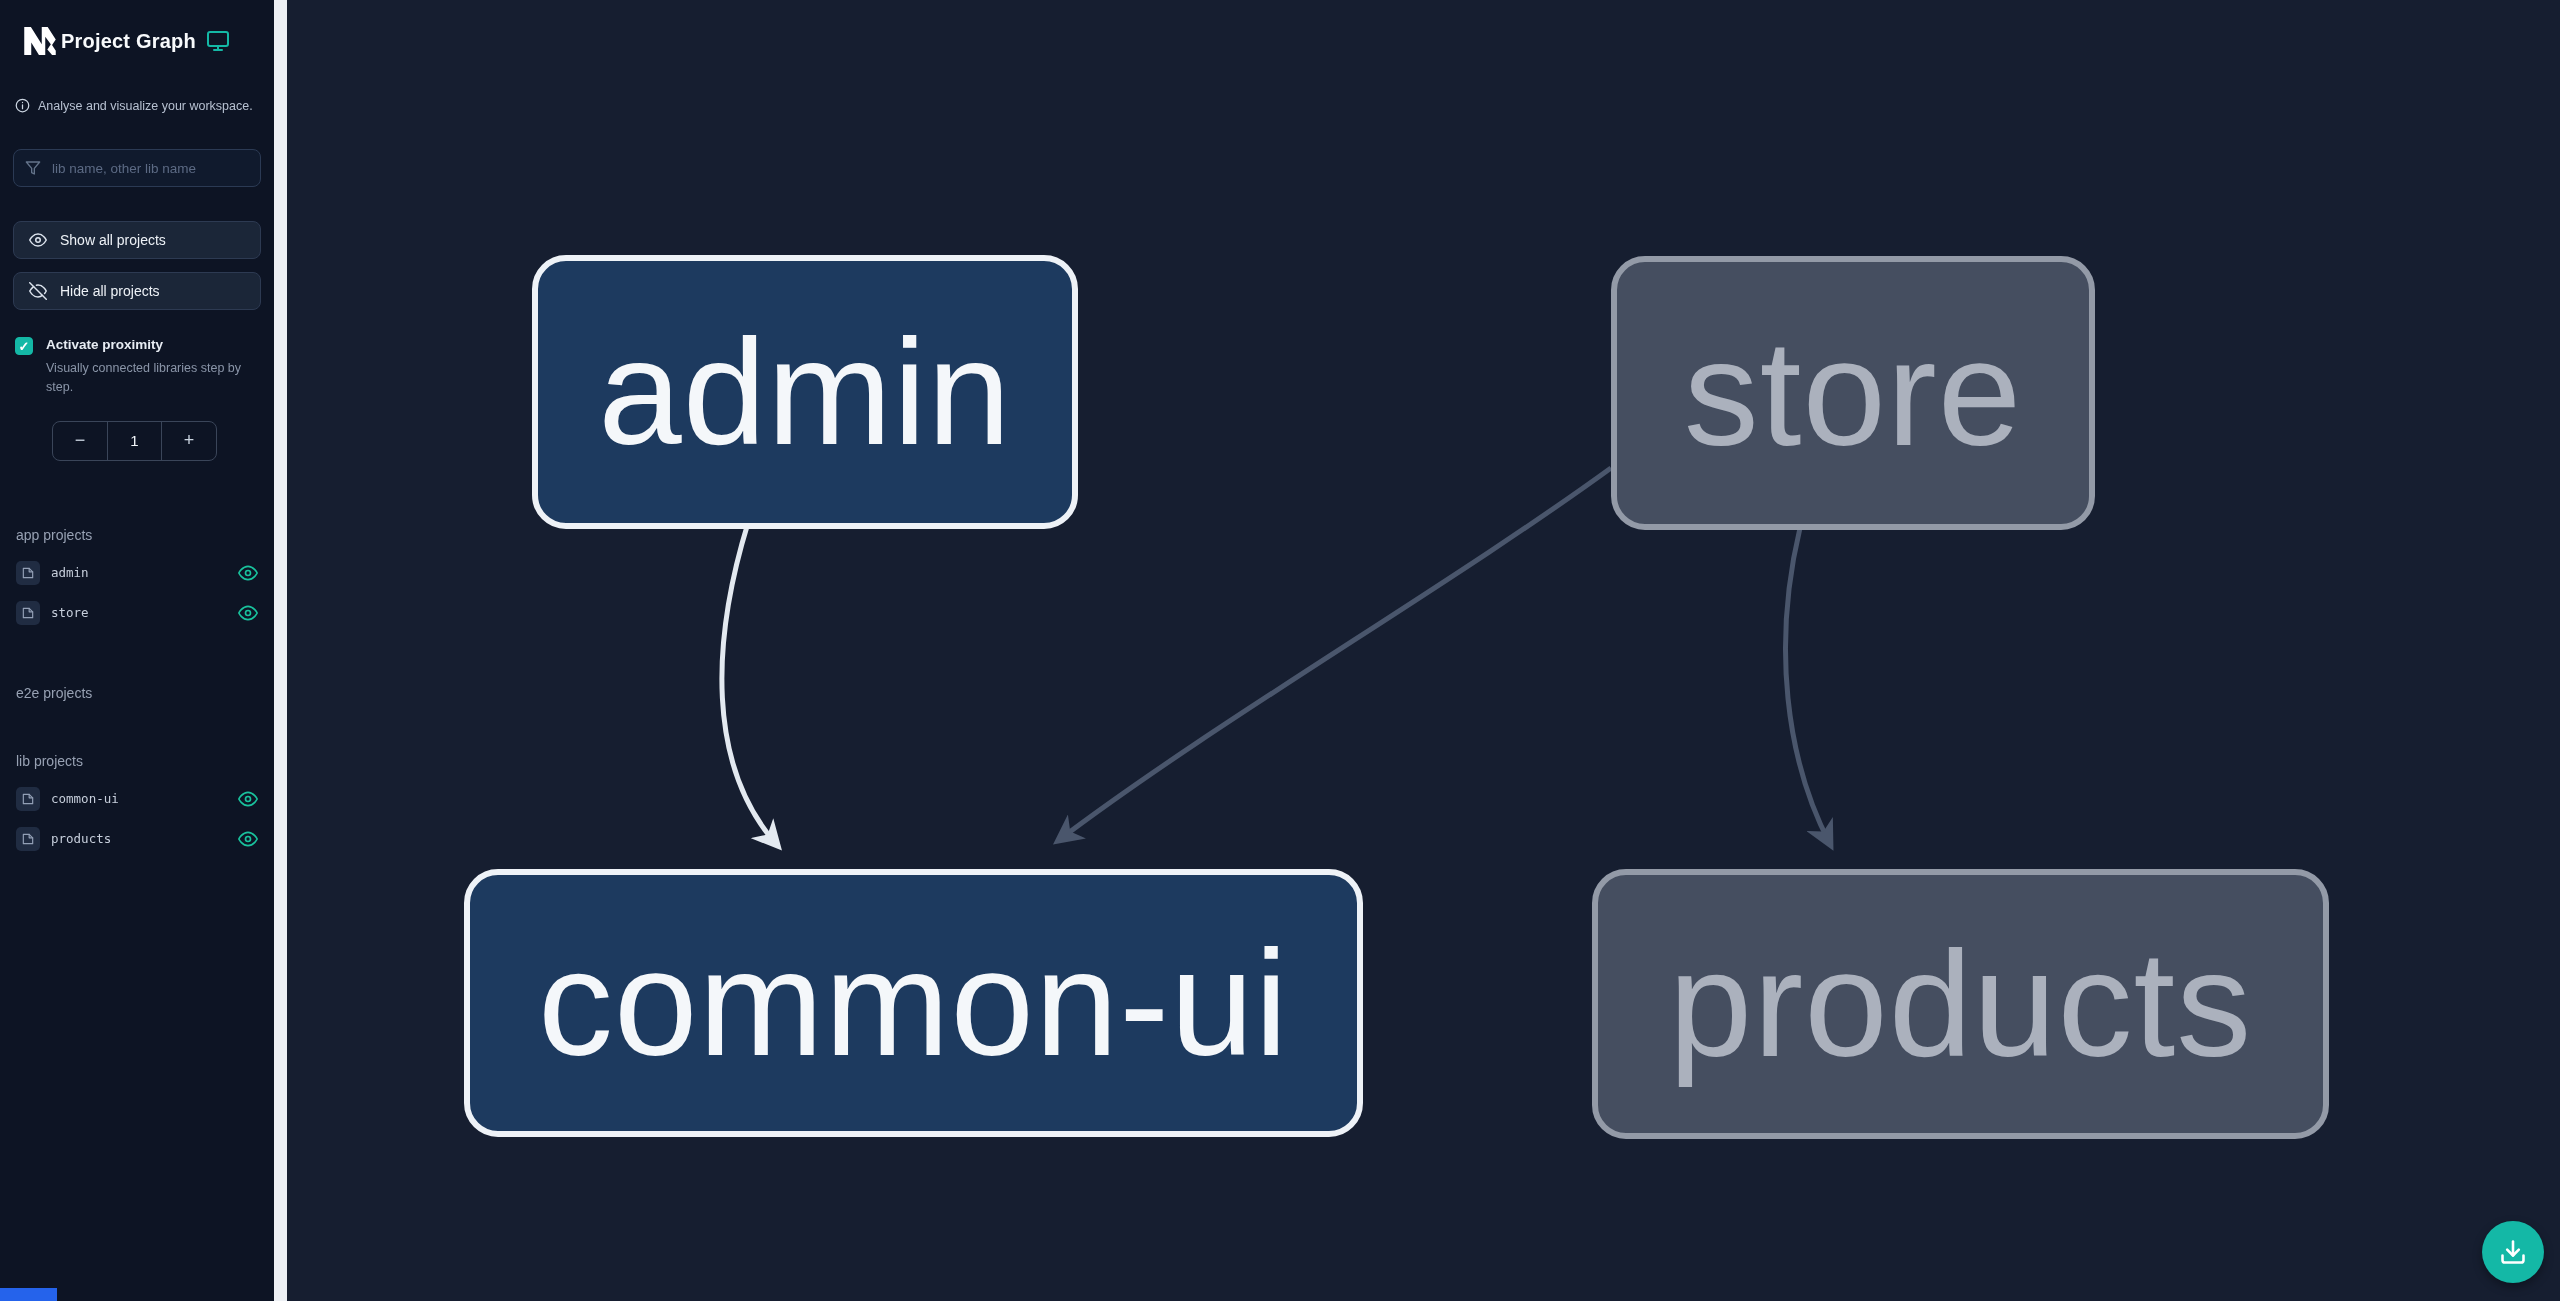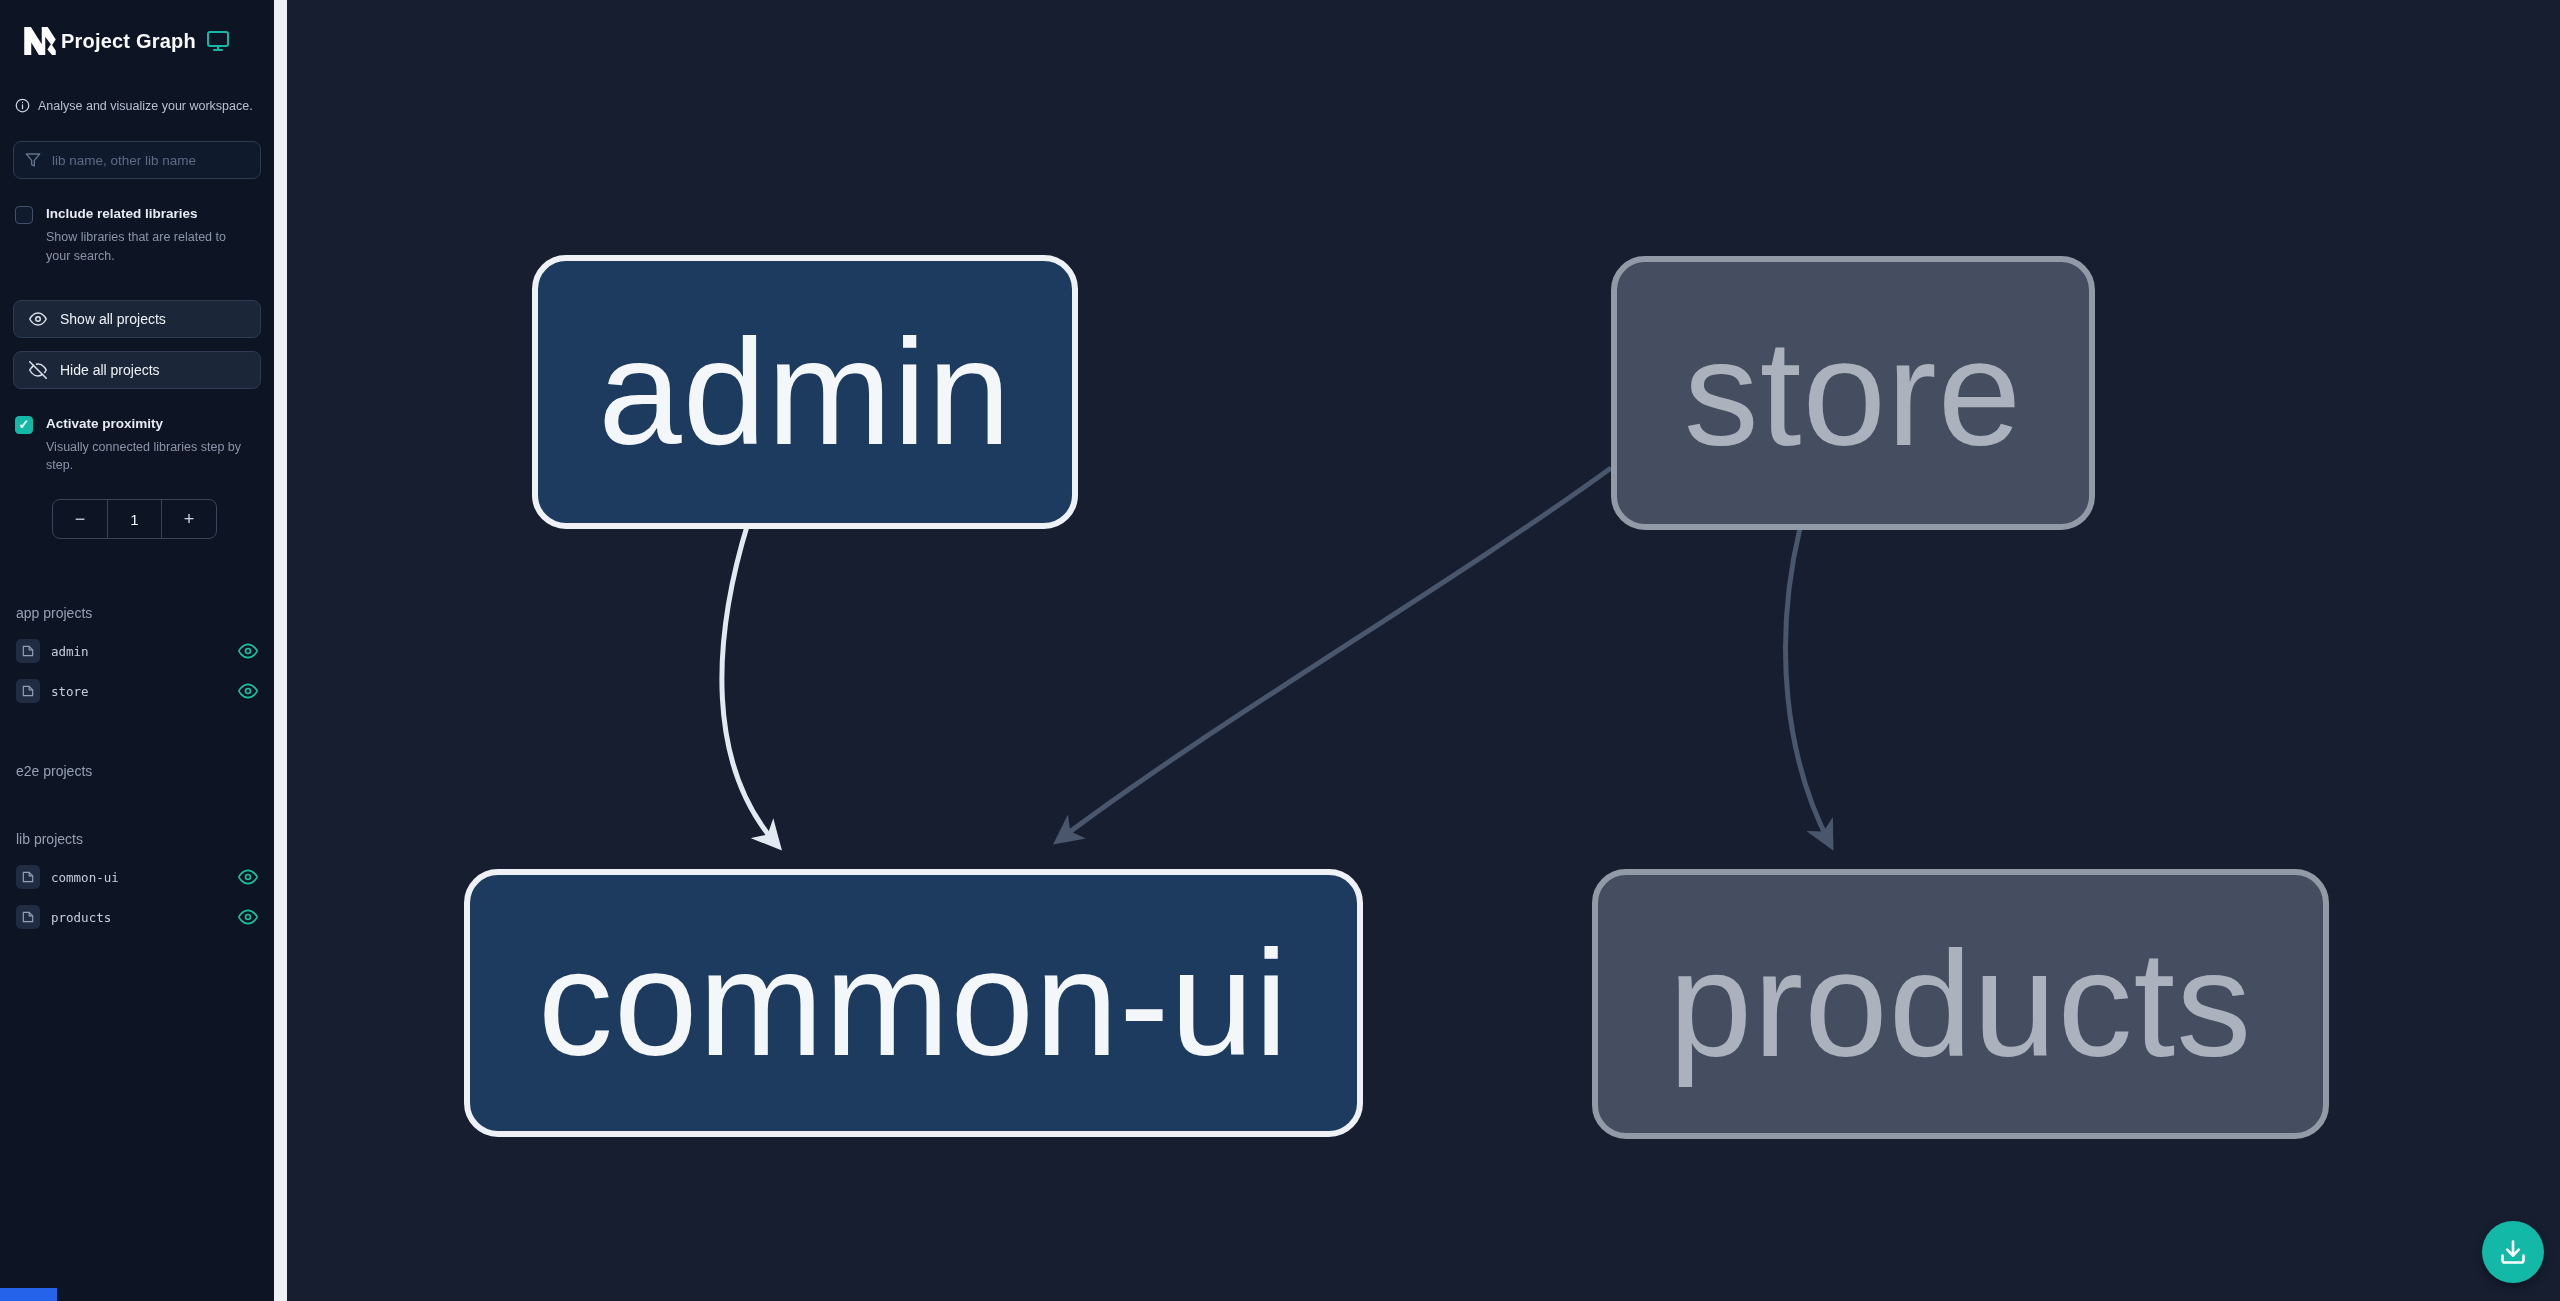--- a/index.html
+++ b/index.html
@@ -20,21 +20,21 @@
   }
   .sidebar-header { display:flex; align-items:center; padding:20px 6px 0 6px; }
   .nx-logo { width:42px; height:42px; flex:none; }
   .app-title { font-size:20px; font-weight:700; color:#f8fafc; margin:0; letter-spacing:.2px; }
   .monitor-icon { width:24px; height:24px; margin-left:10px; flex:none; }
 
   .tagline { display:flex; align-items:flex-end; gap:8px; margin-top:36px; padding:0 2px;
              font-size:12.5px; color:#b7c1d1; }
   .tagline svg { flex:none; }
 
-  .search-box { margin-top:28px; height:38px; display:flex; align-items:center; gap:9px;
+  .search-box { margin-top:36px; height:38px; display:flex; align-items:center; gap:9px;
                 padding:0 11px; background:#101a2d; border:1px solid #2b3a54; border-radius:8px; }
   .search-box input { flex:1; min-width:0; background:transparent; border:none; outline:none;
                       color:#dbe2ec; font-size:13.5px; font-family:"Liberation Sans",sans-serif; }
   .search-box input::placeholder { color:#5c6a84; }
 
   .check-block { display:grid; grid-template-columns:18px 1fr; column-gap:13px; row-gap:4px;
                  margin-top:26px; padding:0 2px; cursor:pointer; }
   .checkbox { width:18px; height:18px; border-radius:4px; margin-top:1px;
               background:#111b2e; border:1.5px solid #44506a;
               display:flex; align-items:center; justify-content:center; }
@@ -124,25 +124,20 @@
       <span>Analyse and visualize your workspace.</span>
     </div>
 
     <div class="search-box">
       <svg width="16" height="16" viewBox="0 0 24 24" fill="none" stroke="#64748b" stroke-width="2" stroke-linecap="round" stroke-linejoin="round">
         <path d="M22 3H2l8 9.46V19l4 2v-8.54L22 3z"></path>
       </svg>
       <input type="text" placeholder="lib name, other lib name" style="">
     </div>
 
-    <label class="check-block">
-      <span class="checkbox"></span>
-      <span class="check-label">Include related libraries</span>
-      <span class="check-desc">Show libraries that are related to your search.</span>
-    </label>
 
     <div class="btns">
       <button class="side-btn">
         <svg width="18" height="18" viewBox="0 0 24 24" fill="none" stroke="#dde4ee" stroke-width="2" stroke-linecap="round" stroke-linejoin="round">
           <path d="M1 12s4-8 11-8 11 8 11 8-4 8-11 8-11-8-11-8z"></path>
             <circle cx="12" cy="12" r="3"></circle>
         </svg>
         <span>Show all projects</span>
       </button>
       <button class="side-btn">

